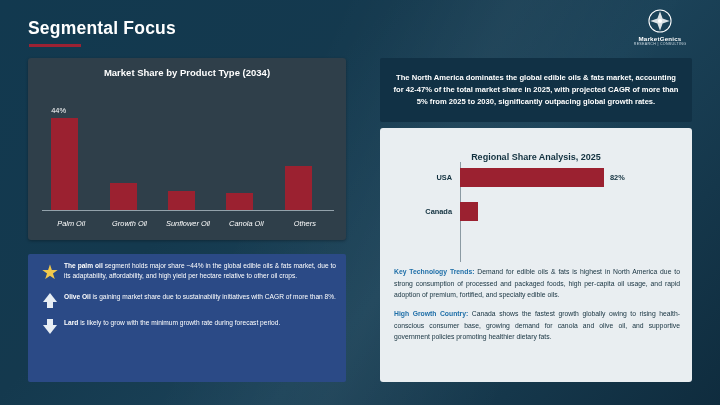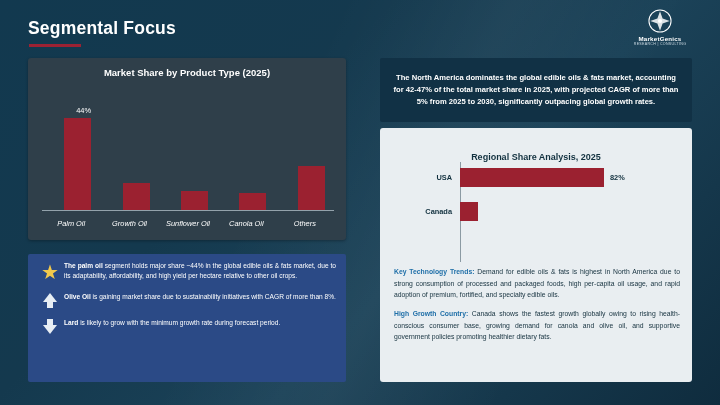--- a/index.html
+++ b/index.html
@@ -112,21 +112,21 @@
     align-items: flex-end;
     justify-content: space-around;
   }
   .barwrap {
     position: relative;
     width: 40px;
     height: 100%;
     display: flex;
     flex-direction: column;
     justify-content: flex-end;
-    align-items: flex-end;
+    align-items: flex-start;
   }
   .barval {
     font-size: 7.5px;
     color: #ffffff;
     margin-bottom: 2px;
     height: 10px;
   }
   .bar {
     width: 27px;
     background: #9b2130;
@@ -321,21 +321,21 @@
     <svg class="mark" viewBox="0 0 40 40">
       <circle cx="20" cy="20" r="17" fill="none" stroke="#ffffff" stroke-width="1.6"></circle>
       <circle cx="20" cy="20" r="3.2" fill="#ffffff"></circle>
       <path d="M20 5 L24 16 L35 20 L24 24 L20 35 L16 24 L5 20 L16 16 Z" fill="#ffffff" opacity="0.85"></path>
     </svg>
     <div class="lname">MarketGenics</div>
     <div class="ltag">RESEARCH | CONSULTING</div>
   </div>
 
   <div class="chart-card">
-    <div class="chart-title">Market Share by Product Type (2025)</div>
+    <div class="chart-title">Market Share by Product Type (2034)</div>
 
     <div class="plot">
       <div class="bars">
         <div class="barwrap">
           <div class="barval">44%</div>
           <div class="bar" id="b0" style="height: 92px;"></div>
         </div>
         <div class="barwrap">
           <div class="barval"></div>
           <div class="bar" id="b1" style="height: 27px;"></div>

